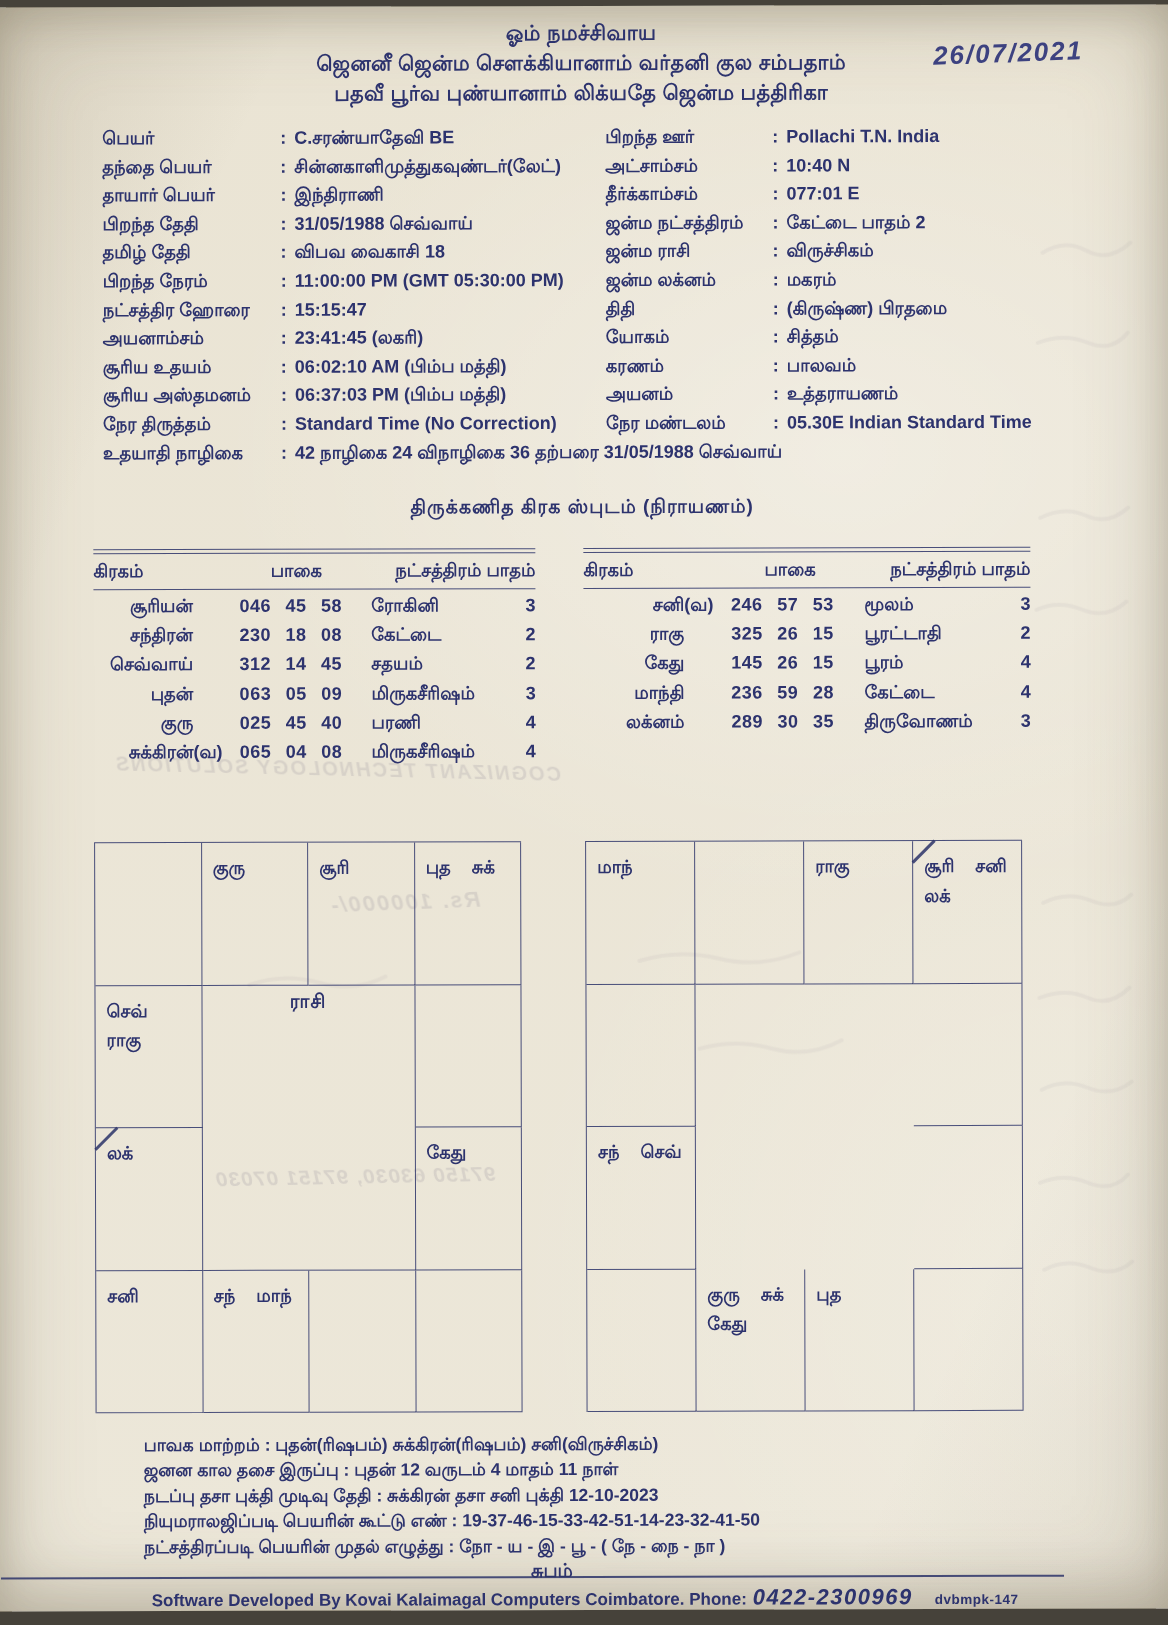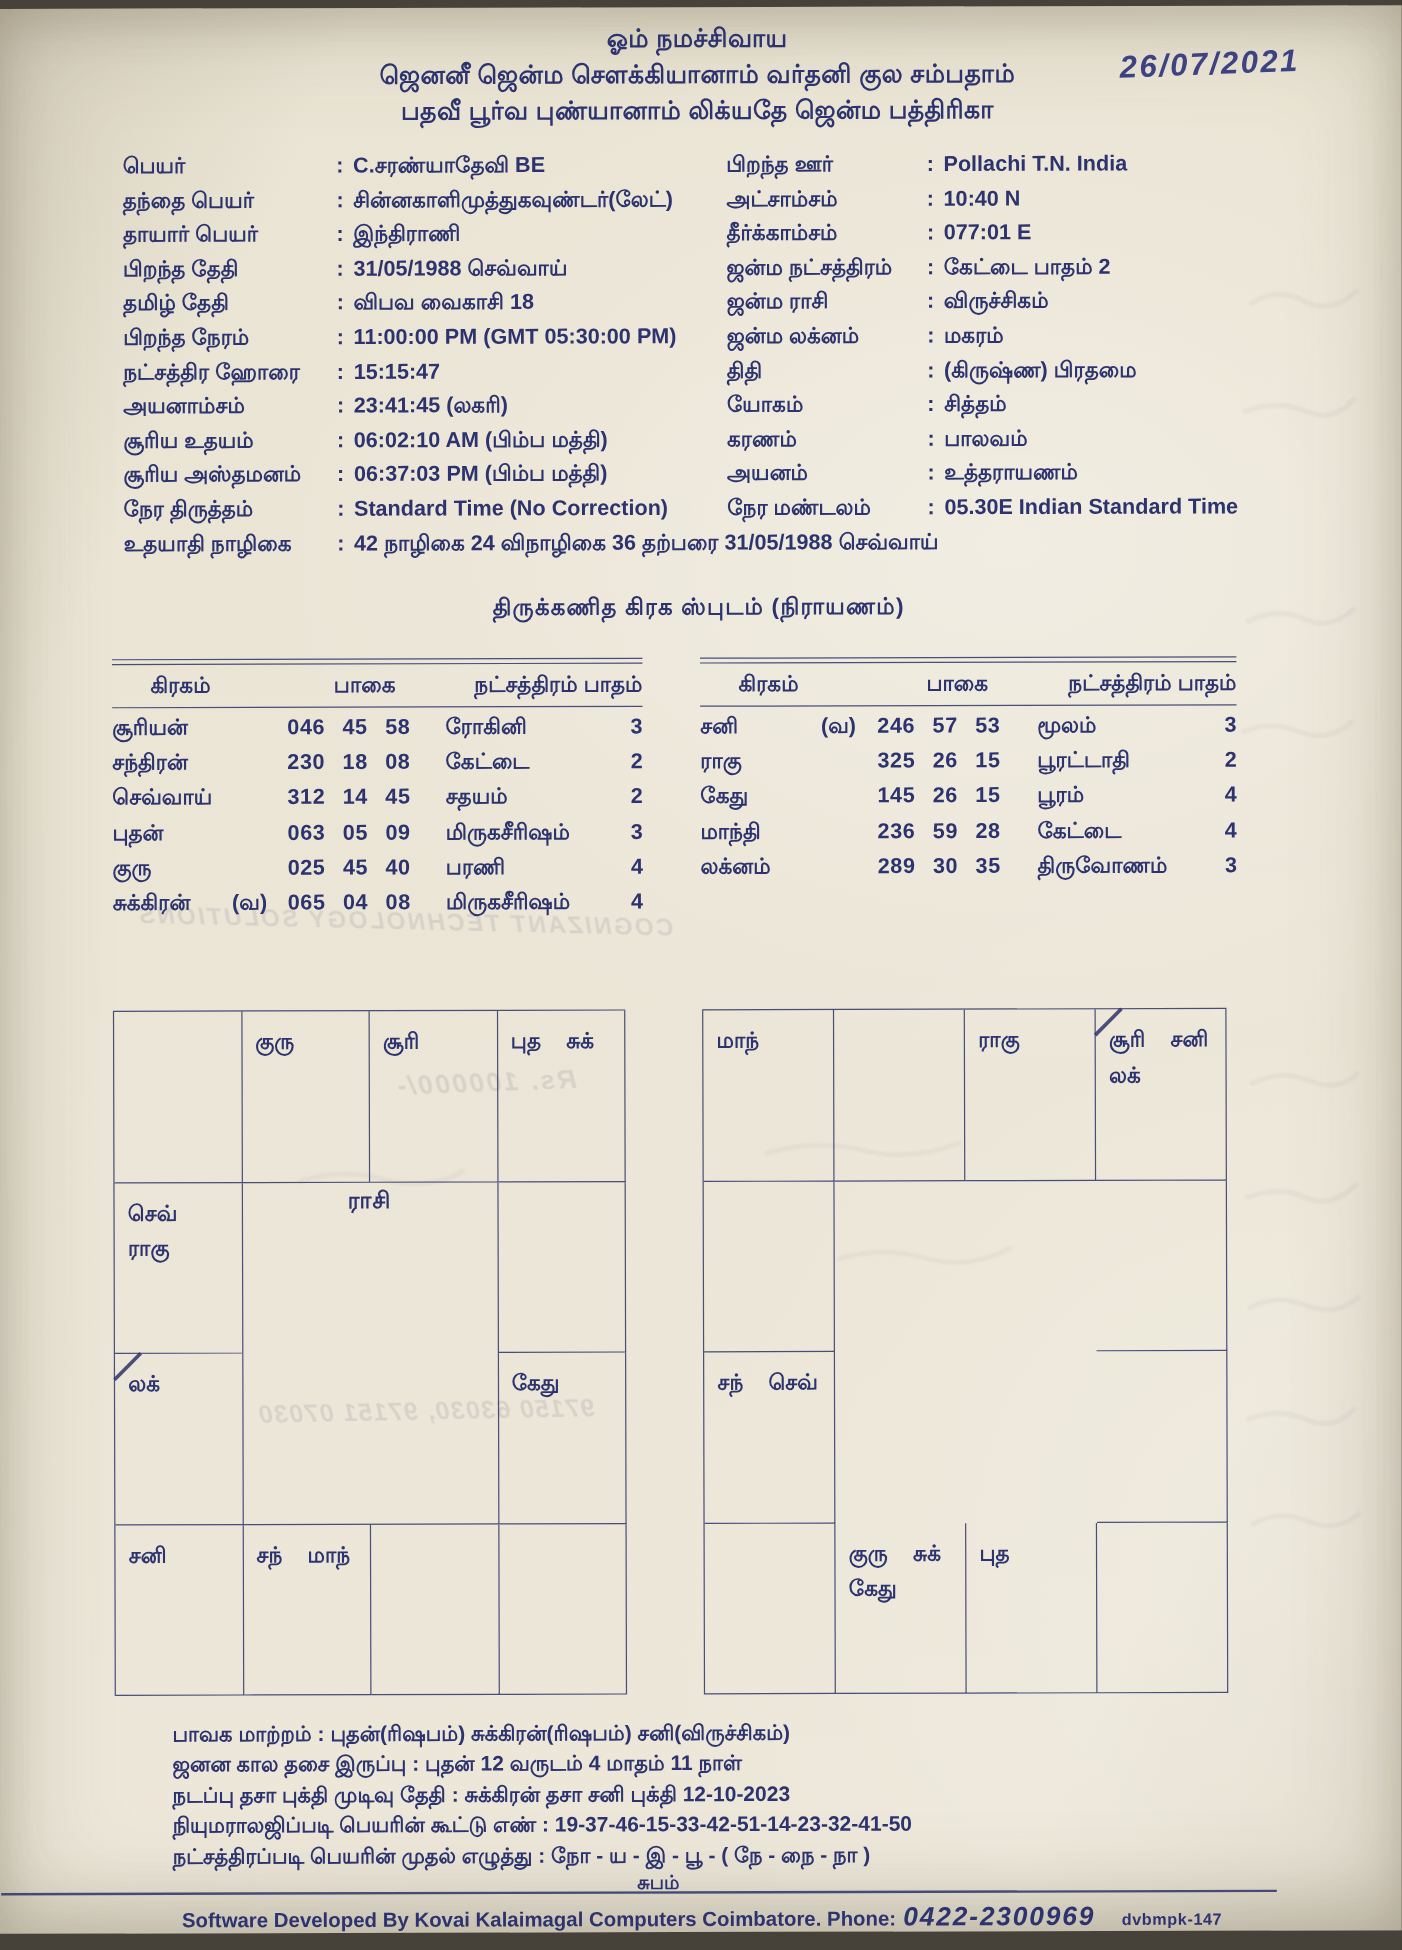--- a/index.html
+++ b/index.html
@@ -44,26 +44,26 @@
   .dvalue{white-space:nowrap;}
 
   
   .sec-title{width:100%;text-align:center;font-size:19px;letter-spacing:1px;}
 
   
   .ptable{font-size:18px;}
   .rule{height:0;border-top:1.6px solid var(--line);}
   .rule.dbl{height:3px;border-top:1.3px solid var(--line);border-bottom:1.3px solid var(--line);}
   .phead{display:flex;height:33px;align-items:center;margin-top:2px;}
-  .ph-g{width:150px;margin-left:32px;}
+  .ph-g{width:150px;}
   .ph-p{width:135px;text-align:center;}
   .ph-n{flex:1;text-align:left;padding-left:36px;white-space:nowrap;}
   .pbody{margin-top:6px;}
   .prow{display:flex;height:29.2px;align-items:flex-start;white-space:nowrap;}
-  .tp{width:103px;}
+  .tp{width:103px;text-align:right;}
   .tf{width:48px;}
   .td{width:124px;word-spacing:9px;letter-spacing:0.5px;}
   .ts{width:142px;padding-left:12px;font-family:Liberation Serif, serif;}
   .tpd{width:28px;text-align:right;}
 
   
   .chart{
     display:grid;grid-template-columns:repeat(4,1fr);grid-template-rows:repeat(4,1fr);
     border-top:1.6px solid var(--line);border-left:1.6px solid var(--line);
   }
@@ -79,21 +79,21 @@
     display:flex;align-items:flex-start;justify-content:center;
     padding:0 0 62px 0;font-size:19px;letter-spacing:1px;word-spacing:normal;
   }
   .lagna{
     position:absolute;left:-5px;top:9px;width:31px;height:0;
     border-top:3.6px solid var(--line);transform:rotate(-45deg);
   }
 
   
   .note-line{height:25.4px;font-size:17.5px;white-space:nowrap;}
-  .subham{font-size:16px;}
+  .subham{font-size:19px;}
 
   
   .footer-rule{height:0;border-top:2px solid var(--line);}
   .footer{width:100%;text-align:center;font-size:17px;white-space:nowrap;}
   .footer .phone{font-style:italic;font-size:22px;letter-spacing:1.5px;margin-left:6px;}
   .footer .code{font-size:13.5px;margin-left:22px;letter-spacing:0.5px;}
 
   
   .bleed{position:absolute;inset:0;pointer-events:none;}
   .bfrag{

